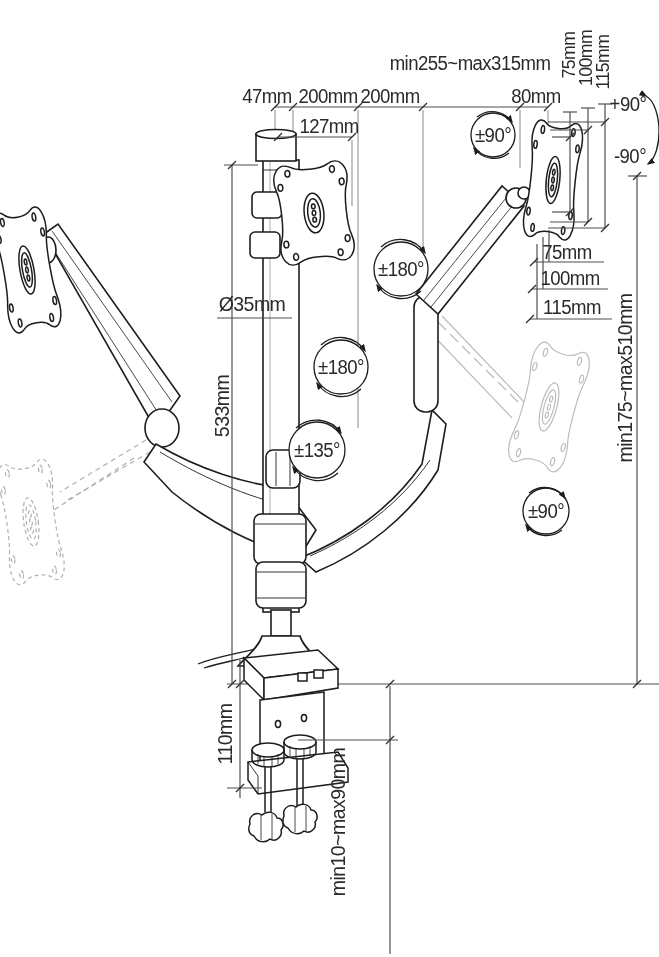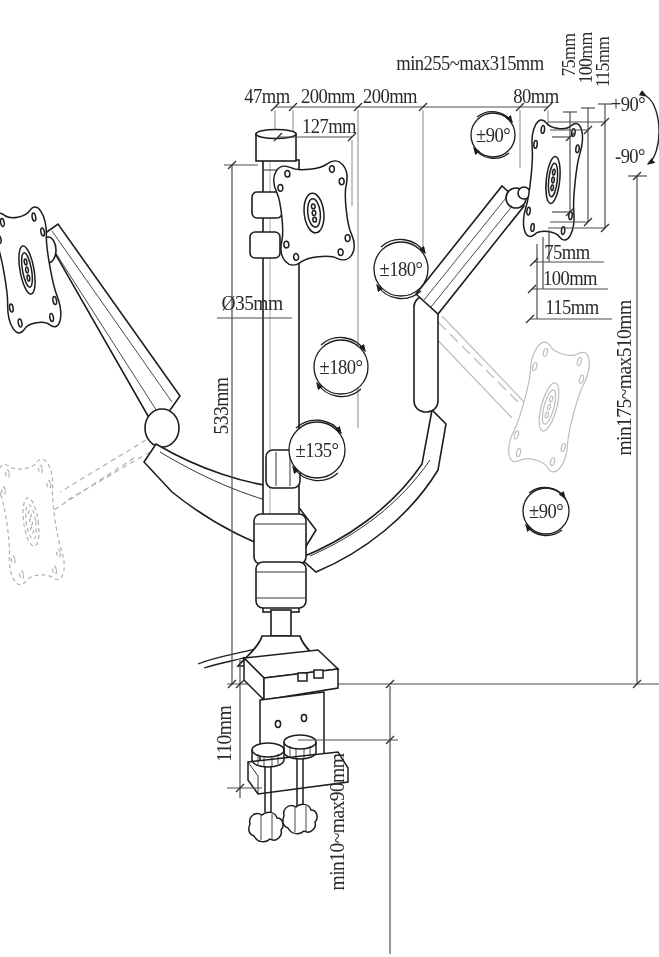--- a/index.html
+++ b/index.html
@@ -1,17 +1,17 @@
 <!DOCTYPE html>
 <html><head>
 <meta charset="utf-8">
 <style>
   html,body{margin:0;padding:0;background:#ffffff;}
   #stage{position:relative;width:659px;height:957px;background:#ffffff;overflow:hidden;
-         font-family:Liberation Serif, serif;}
+         font-family:Liberation Sans, sans-serif;}
   #art{position:absolute;left:0;top:0;}
   .lbl{position:absolute;color:#2a2a2a;white-space:nowrap;font-size:20px;line-height:1;
        letter-spacing:-0.6px;transform:translate(-50%,-50%) scaleX(0.93);}
   .lbl.rot{transform:translate(-50%,-50%) rotate(-90deg) scaleX(0.93);}
   .fs19{font-size:19px;} .fs21{font-size:21px;}
 </style>
 </head>
 <body>
 
 <div id="stage">

